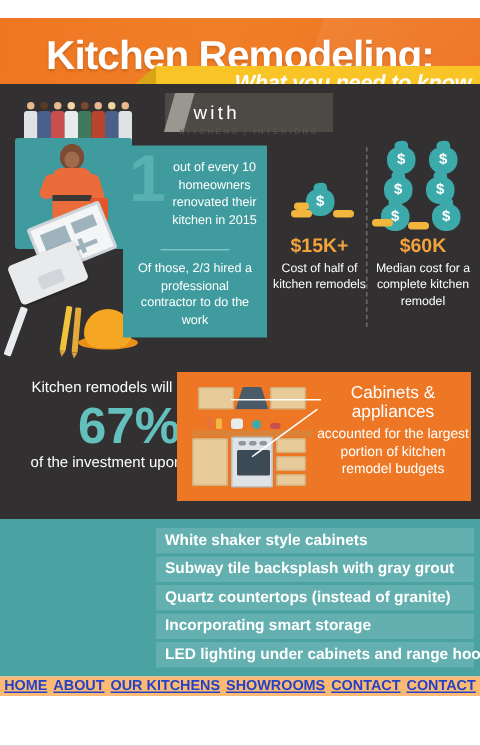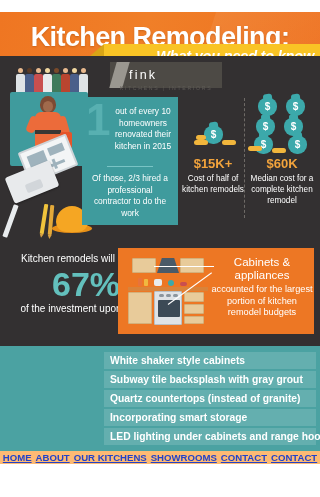--- a/index.html
+++ b/index.html
@@ -268,21 +268,21 @@
   </div>
   <div class="ribbon">
     <div class="ribbon-fold"></div>
     <div class="ribbon-text">What you need to know</div>
   </div>
 
   <div class="dark"></div>
 
   <div class="logo-band">
     <span class="logo-slash"></span>
-    <span class="logo-fink">fink</span>
+    <span class="logo-fink">with</span>
   </div>
   <div class="logo-sub">KITCHENS | INTERIORS</div>
 
   <div class="illus-left">
     <div class="crowd">
       <div class="p" style="left:0">
           <div class="head" style="background:#e8b98e"></div>
           <div class="body" style="background:#dfe3e6"></div>
         </div>
       <div class="p" style="left:9px">

